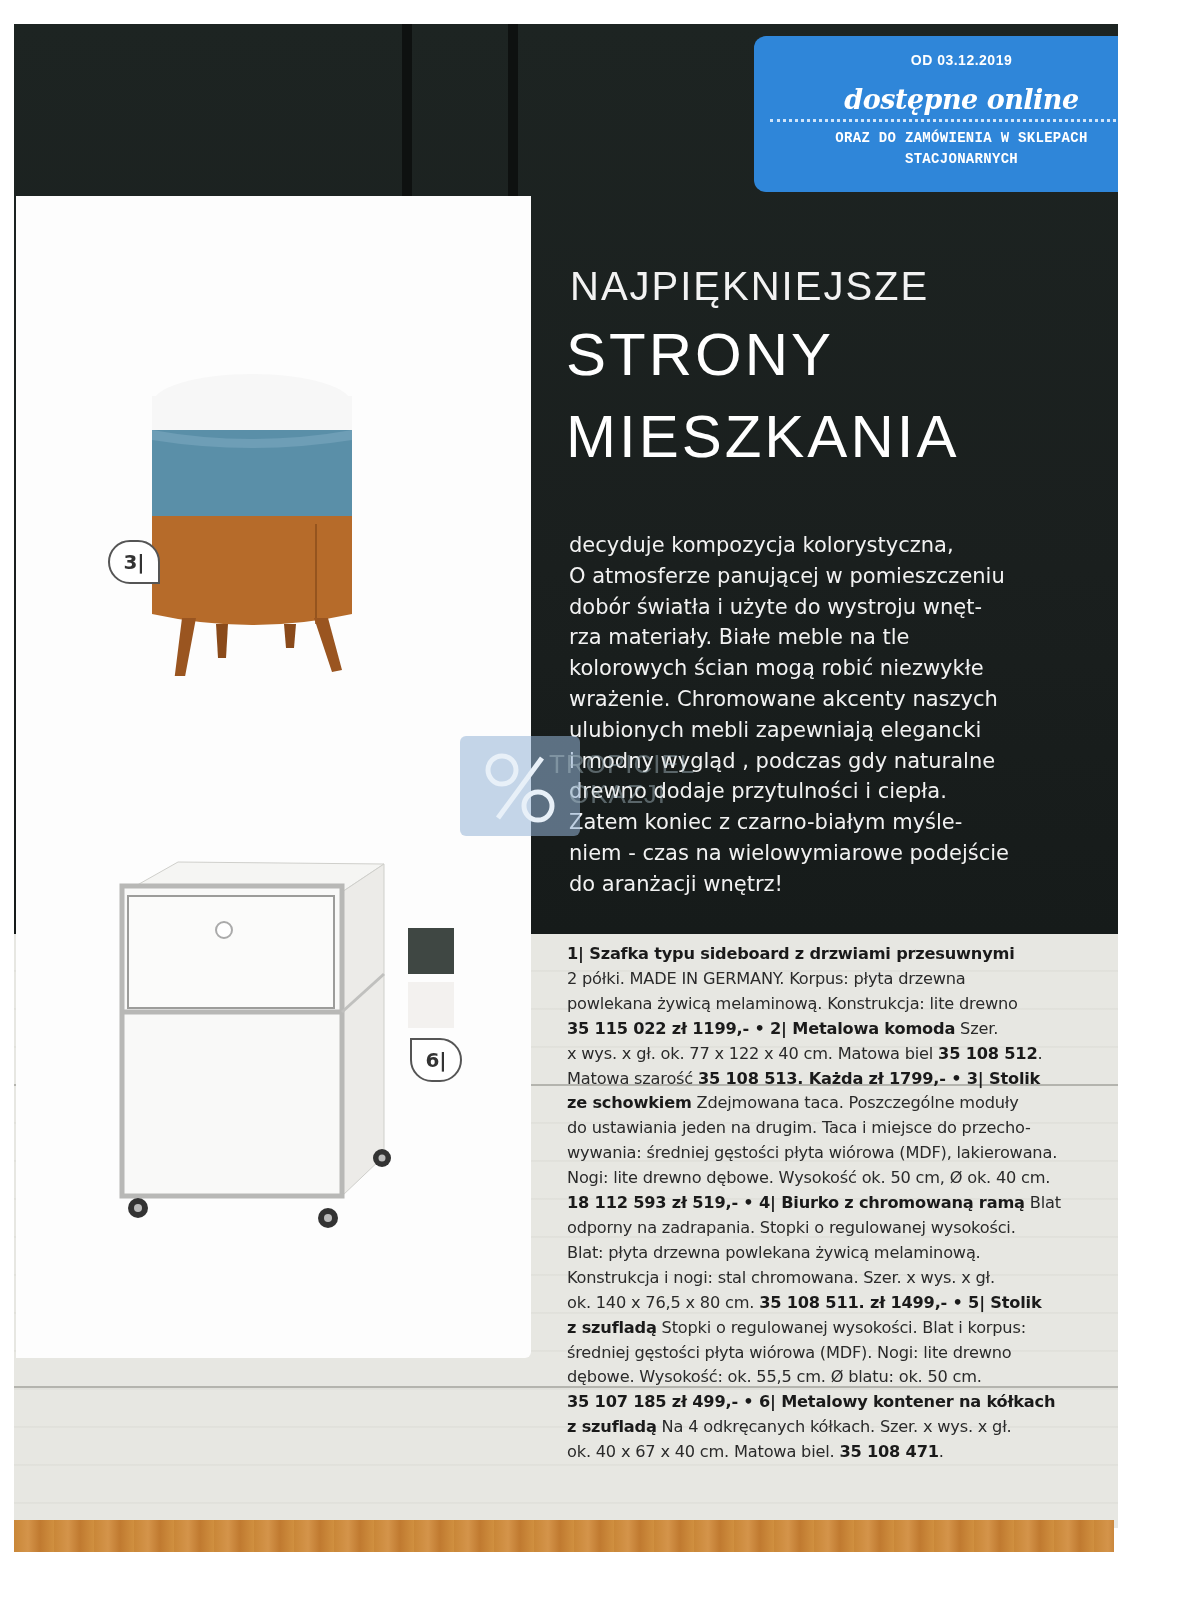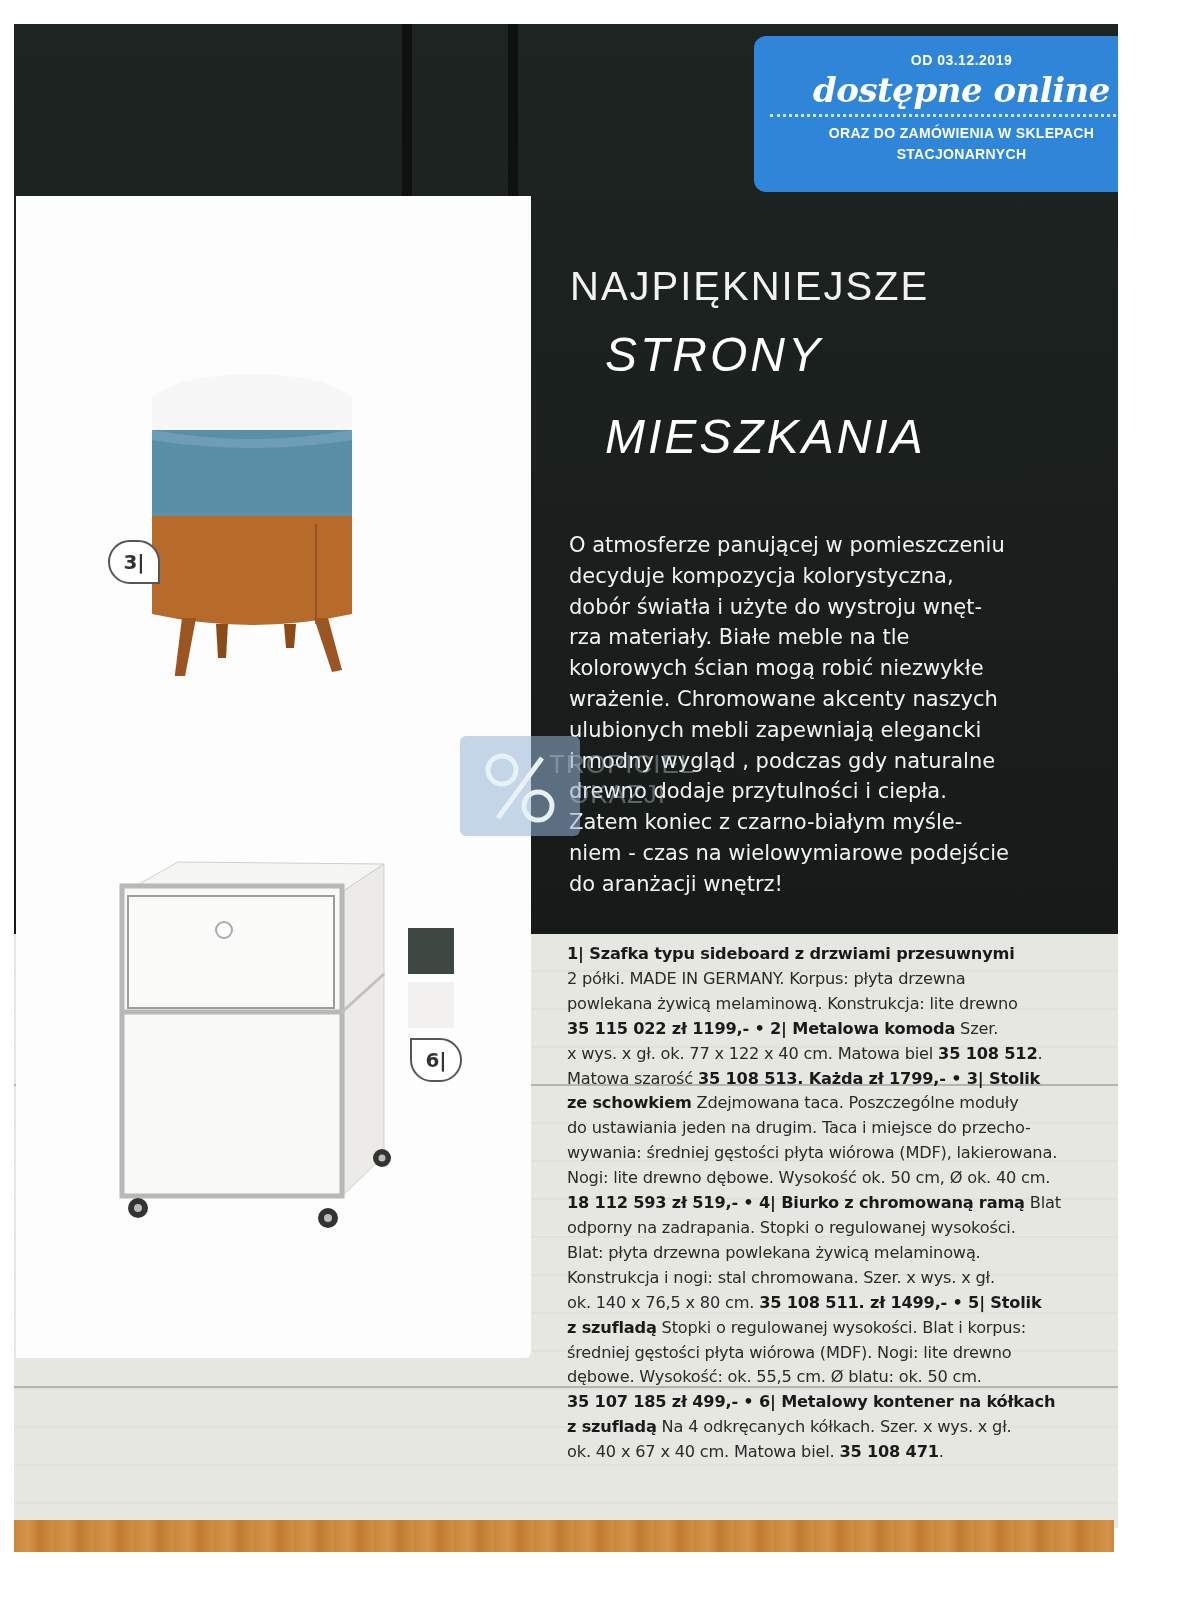--- a/index.html
+++ b/index.html
@@ -13,30 +13,30 @@
   .wall-groove.g2 { left:494px; }
   .floor { position:absolute; left:0; top:910px; width:1104px; height:594px;
            background: repeating-linear-gradient(180deg,#e7e7e2 0px,#e7e7e2 36px,#dadad4 37px,#e9e9e4 38px); }
   .skirting-line { position:absolute; left:0; width:1104px; height:2px; background:#b4b4ae; }
   .wood { position:absolute; left:0; top:1496px; width:1100px; height:32px;
           background: repeating-linear-gradient(90deg,#c98738 0px,#d4944a 14px,#c07a30 26px,#d09040 40px); }
 
   .promo { position:absolute; left:740px; top:12px; width:415px; height:156px; background:#2f86d9;
            border-radius:12px; color:#fff; text-align:center; }
   .promo-date { font-family:"Liberation Sans", sans-serif; font-weight:bold; font-size:14px; margin-top:16px; letter-spacing:0.5px; }
-  .promo-script { font-family:"DejaVu Serif", serif; font-style:italic; font-weight:bold; font-size:34px; margin-top:2px; letter-spacing:-0.5px; }
+  .promo-script { font-family:"DejaVu Serif", serif; font-style:italic; font-weight:bold; font-size:27px; margin-top:16px; letter-spacing:-0.5px; }
   .promo-dots { border-top:3px dotted #cfe4fa; margin:4px 16px 6px 16px; }
-  .promo-sub { font-family:Liberation Sans, sans-serif; font-weight:bold; font-size:14px; line-height:21px; letter-spacing:0.3px; }
+  .promo-sub { font-family:Liberation Mono, monospace; font-weight:bold; font-size:14px; line-height:21px; letter-spacing:0.3px; }
 
   .photo-panel { position:absolute; left:2px; top:172px; width:515px; height:1162px; background:#fdfdfd; border-radius:0 0 6px 0; }
 
   .heading-1 { position:absolute; left:556px; top:240px; color:#f2f2f2; font-family:"Liberation Sans", sans-serif;
                font-size:40px; letter-spacing:2px; font-weight:normal; }
   .heading-2 { position:absolute; left:552px; top:290px; color:#ffffff; font-family:"Liberation Sans", sans-serif;
-               font-style:italic; font-size:48px; letter-spacing:3px; line-height:82px;margin-left:39px; }
+               font-size:60px; letter-spacing:3px; line-height:82px; }
   .intro { position:absolute; left:555px; top:506px; width:500px; color:#f2f2f2; font-size:21px; line-height:30.8px;
            font-family:"DejaVu Sans", sans-serif; }
   .intro p { margin:0; white-space:nowrap; }
 
   .specs { position:absolute; left:553px; top:918px; width:535px; color:#2a2a2a; font-size:16.2px; line-height:24.9px;
            font-family:"DejaVu Sans", sans-serif; }
   .specs p { margin:0; white-space:nowrap; letter-spacing:-0.2px; }
   .specs b { color:#1a1a1a; }
 
   .badge { position:absolute; width:48px; height:40px; border:2px solid #555; background:#fff;
@@ -109,22 +109,22 @@
     <div class="swatch" style="left:392px;top:786px;background:#f3f1ef"></div>
   </div>
 
   <div class="heading-1">NAJPIĘKNIEJSZE</div>
   <div class="heading-2">
     <div>STRONY</div>
     <div>MIESZKANIA</div>
   </div>
 
   <div class="intro">
+    <p>decyduje kompozycja kolorystyczna,</p>
     <p>O atmosferze panującej w pomieszczeniu</p>
-    <p>decyduje kompozycja kolorystyczna,</p>
     <p>dobór światła i użyte do wystroju wnęt-</p>
     <p>rza materiały. Białe meble na tle</p>
     <p>kolorowych ścian mogą robić niezwykłe</p>
     <p>wrażenie. Chromowane akcenty naszych</p>
     <p>ulubionych mebli zapewniają elegancki</p>
     <p>i modny wygląd , podczas gdy naturalne</p>
     <p>drewno dodaje przytulności i ciepła.</p>
     <p>Zatem koniec z czarno-białym myśle-</p>
     <p>niem - czas na wielowymiarowe podejście</p>
     <p>do aranżacji wnętrz!</p>

